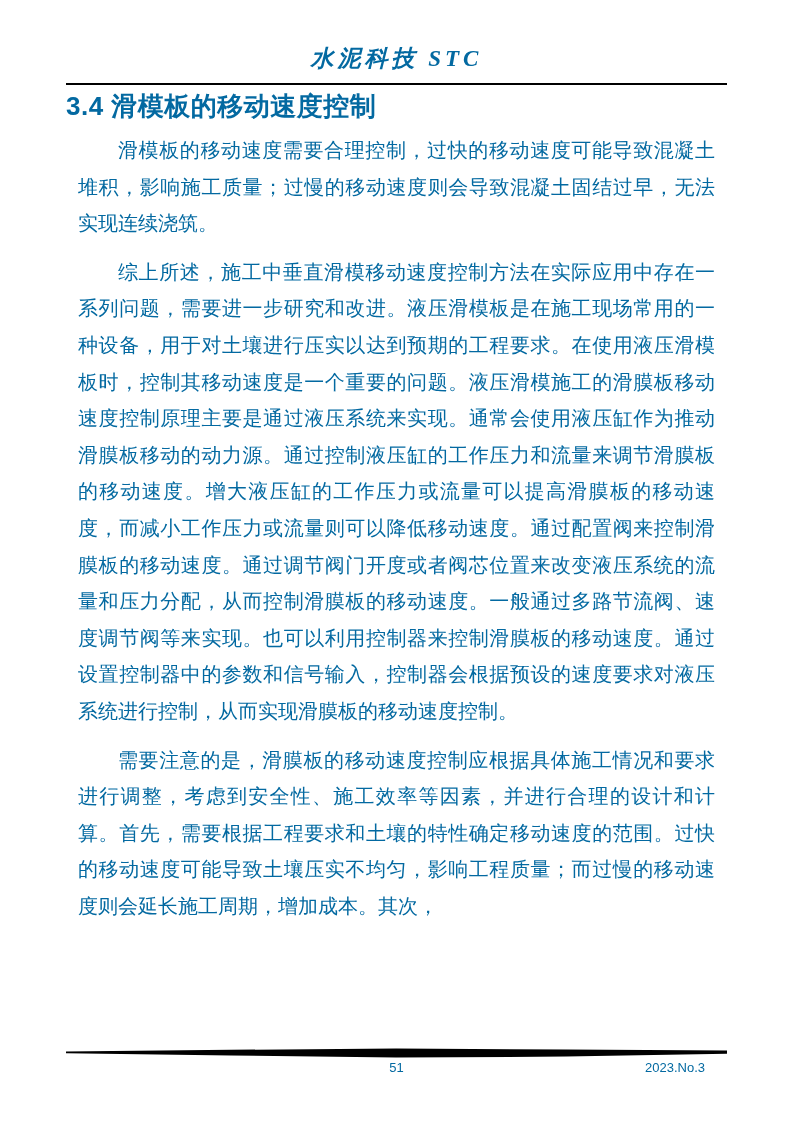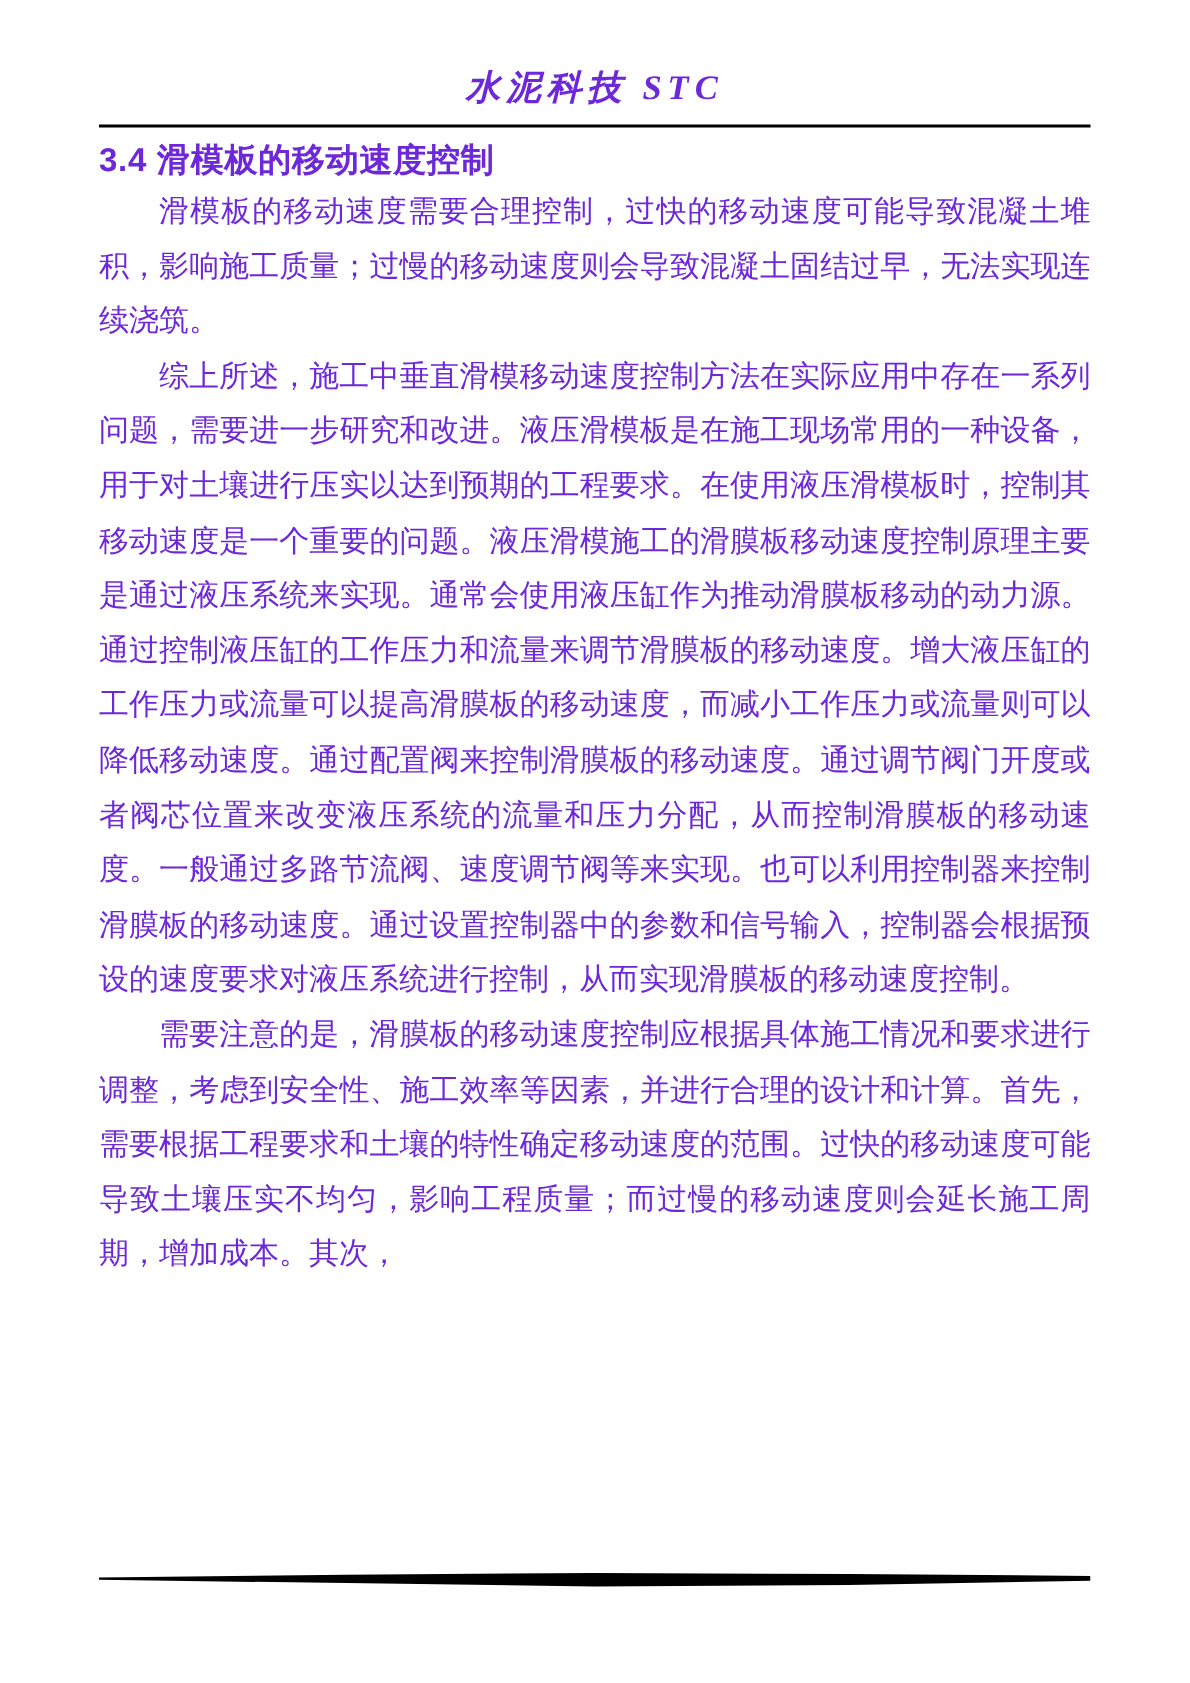--- a/index.html
+++ b/index.html
@@ -7,21 +7,21 @@
     padding: 0;
     background: #ffffff;
   }
   .page {
     position: relative;
     width: 793px;
     height: 1122px;
     background: #ffffff;
     overflow: hidden;
     font-family: "Liberation Serif", "DejaVu Serif", serif;
-    color: #6d28d9;
+    color: #0369a1;
   }
   .content {
     margin: 0 66px;
     width: 661px;
   }
   .journal-title {
     padding-top: 44px;
     text-align: center;
     font-family: "Liberation Serif", "DejaVu Serif", serif;
     font-style: italic;
@@ -33,29 +33,29 @@
   .header-rule {
     margin-top: 9px;
     border: none;
     border-top: 2.5px solid #000000;
     height: 0;
   }
   .section-heading {
     margin-top: 2px;
     font-family: "Liberation Sans", "DejaVu Sans", sans-serif;
     font-weight: bold;
-    font-size: 22px;
+    font-size: 26px;
     line-height: 27px;
     letter-spacing: 0.5px;
   }
   .body-text {
     margin-top: 3px;
   }
   .body-text p {
-    margin: 0;
+    margin: 12px;
     font-size: 20px;
     line-height: 36.6px;
     text-align: justify;
     text-justify: inter-character;
     text-indent: 2em;
   }
   .footer {
     position: absolute;
     left: 66px;
     top: 1048px;
@@ -102,14 +102,18 @@
       <p>滑模板的移动速度需要合理控制，过快的移动速度可能导致混凝土堆积，影响施工质量；过慢的移动速度则会导致混凝土固结过早，无法实现连续浇筑。</p>
       <p>综上所述，施工中垂直滑模移动速度控制方法在实际应用中存在一系列问题，需要进一步研究和改进。液压滑模板是在施工现场常用的一种设备，用于对土壤进行压实以达到预期的工程要求。在使用液压滑模板时，控制其移动速度是一个重要的问题。液压滑模施工的滑膜板移动速度控制原理主要是通过液压系统来实现。通常会使用液压缸作为推动滑膜板移动的动力源。通过控制液压缸的工作压力和流量来调节滑膜板的移动速度。增大液压缸的工作压力或流量可以提高滑膜板的移动速度，而减小工作压力或流量则可以降低移动速度。通过配置阀来控制滑膜板的移动速度。通过调节阀门开度或者阀芯位置来改变液压系统的流量和压力分配，从而控制滑膜板的移动速度。一般通过多路节流阀、速度调节阀等来实现。也可以利用控制器来控制滑膜板的移动速度。通过设置控制器中的参数和信号输入，控制器会根据预设的速度要求对液压系统进行控制，从而实现滑膜板的移动速度控制。</p>
       <p>需要注意的是，滑膜板的移动速度控制应根据具体施工情况和要求进行调整，考虑到安全性、施工效率等因素，并进行合理的设计和计算。首先，需要根据工程要求和土壤的特性确定移动速度的范围。过快的移动速度可能导致土壤压实不均匀，影响工程质量；而过慢的移动速度则会延长施工周期，增加成本。其次，</p>
     </div>
   </div>
 
   <div class="footer">
     <svg class="footer-bar" viewBox="0 0 661 10" preserveAspectRatio="none">
       <polygon points="0,3.6 165,1.8 330,0.6 500,1.4 661,2.6 661,5.8 500,8.6 330,9.6 165,7.4 0,5.2" fill="#000000"></polygon>
     </svg>
+    <div class="footer-meta">
+      <span class="page-number">51</span>
+      <span class="issue-number">2023.No.3</span>
+    </div>
   </div>
 </div>
 
 </body></html>

